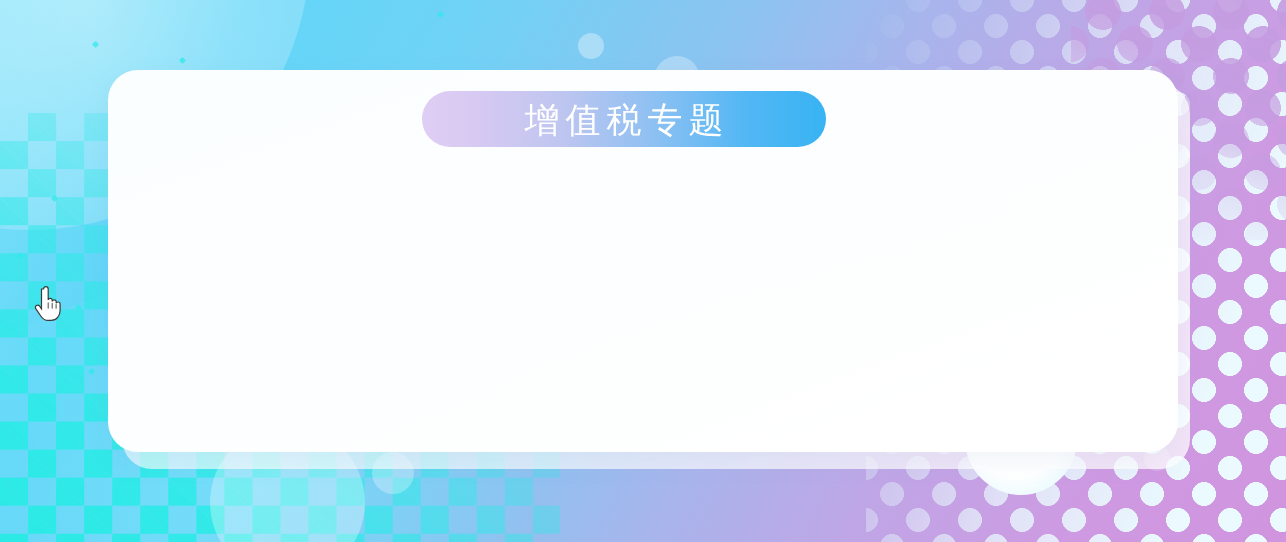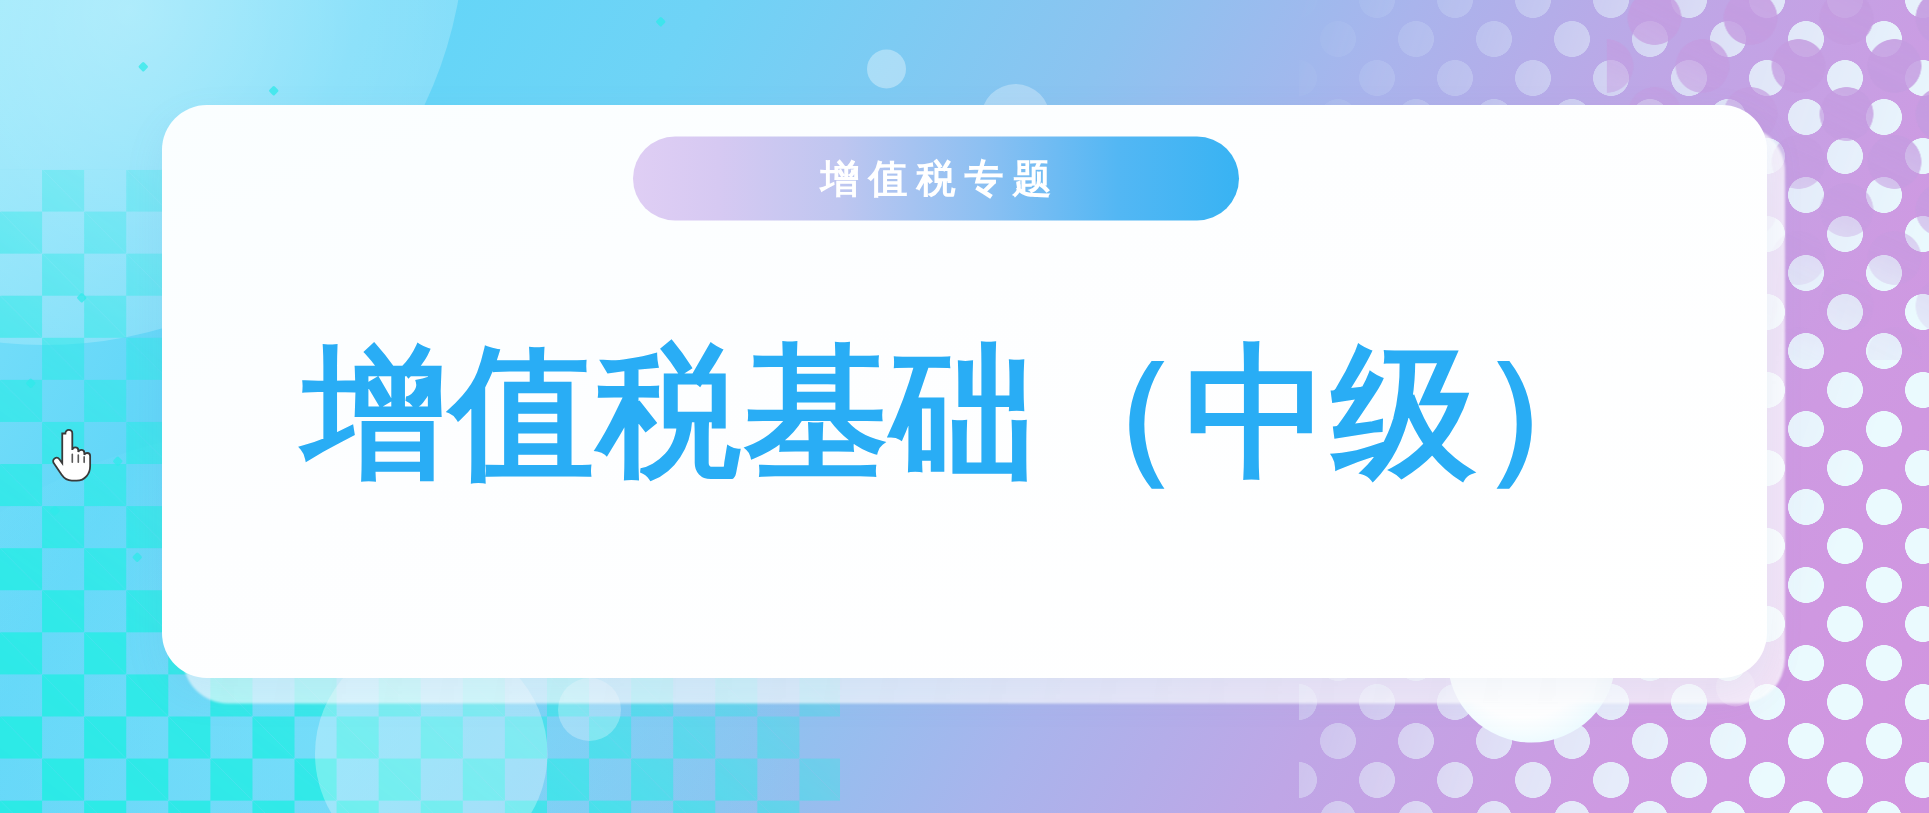--- a/index.html
+++ b/index.html
@@ -166,22 +166,22 @@
         #DFCEF4 0%,
         #D6C9F2 14%,
         #BFC6F0 34%,
         #8CC0F2 58%,
         #53B7F4 80%,
         #38B3F3 100%);
     display:flex; align-items:center; justify-content:center;
   }
   .badge-text {
     color:#ffffff;
-    font-size:26px;
-    font-weight:bold;
+    font-size:35px;
+    font-weight:normal;
     letter-spacing:6px;
     text-indent:6px;
     line-height:1;
     white-space:nowrap;
   }
 
   
   .title {
     position:absolute;
     left:108px; top:222px;
@@ -241,21 +241,20 @@
   </div>
 
   <div class="card-shadow"></div>
 
   <div class="card"></div>
 
   <div class="badge">
     <span class="badge-text">增值税专题</span>
   </div>
 
-  <div class="title">增值税基础（中级）</div>
 
   <div class="cursor">
     <svg viewBox="0 0 30 36" width="30" height="36" aria-hidden="true">
       <path d="M12.6 3.0c0-1.4 1.0-2.4 2.3-2.4 1.3 0 2.3 1.0 2.3 2.4v11.0
                c0.1-1.0 0.9-1.7 2.0-1.7 1.1 0 2.0 0.8 2.0 1.9v1.2
                c0.2-0.9 1.0-1.5 2.0-1.5 1.1 0 2.0 0.8 2.0 1.9v1.4
                c0.3-0.7 1.0-1.2 1.9-1.2 1.1 0 2.0 0.9 2.0 2.0v6.6
                c0 5.0-3.3 9.8-9.0 9.8h-3.2c-3.2 0-5.0-1.3-6.8-3.9
                l-5.2-7.6c-0.8-1.2-0.6-2.6 0.5-3.3 1.0-0.7 2.4-0.5 3.2 0.6
                l1.9 2.6V3.0z" fill="#ffffff" stroke="#3a3a3a" stroke-width="1.2"></path>

